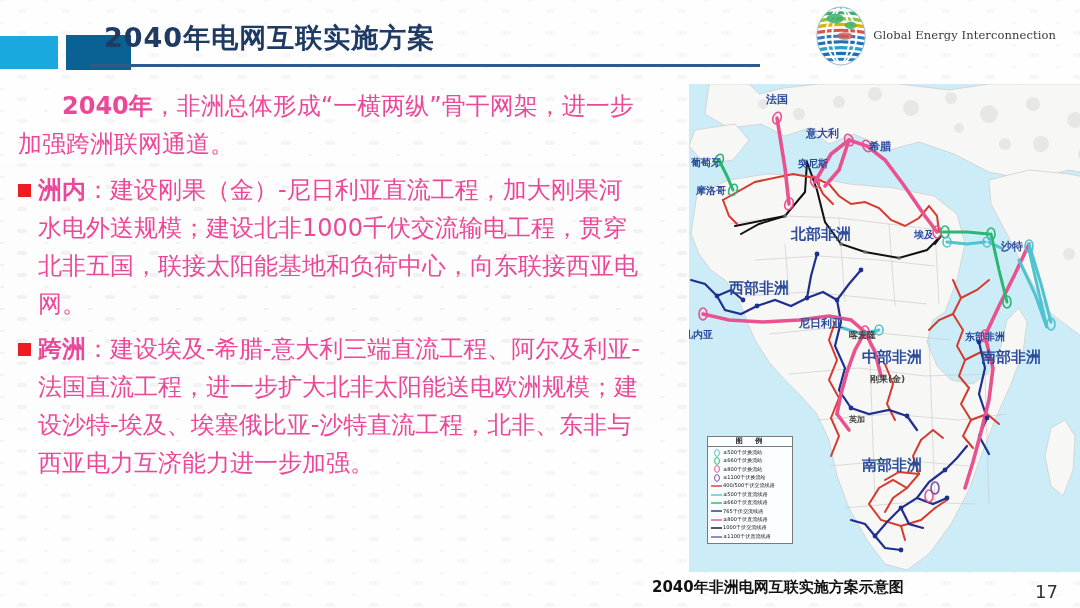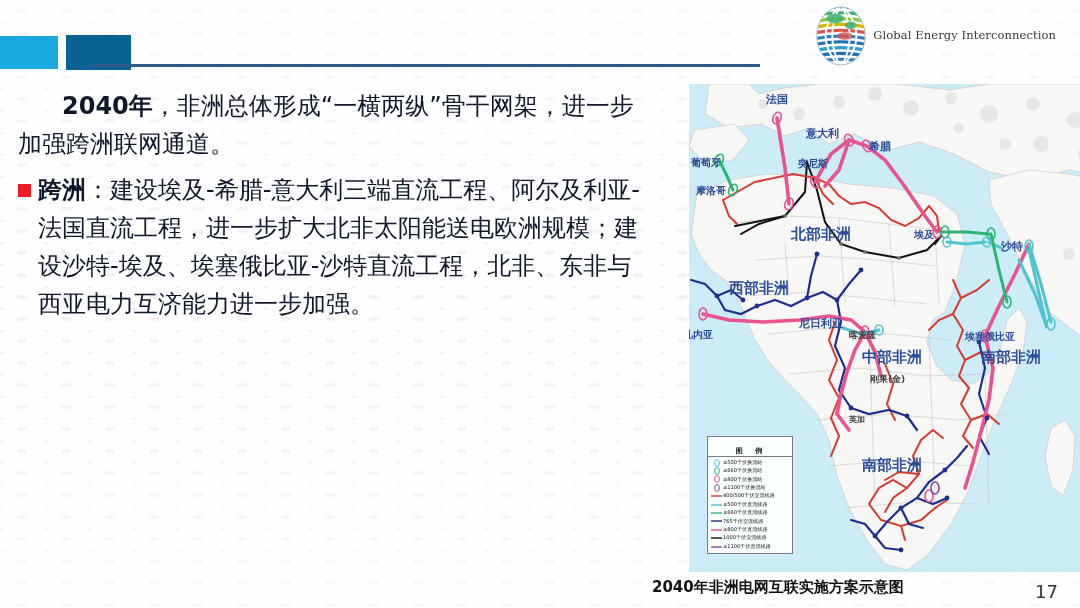--- a/index.html
+++ b/index.html
@@ -43,21 +43,21 @@
   .logo-txt{line-height:1.18;}
   .logo-en1,.logo-en2{
     font-family:"DejaVu Serif","Liberation Serif",serif;
     font-size:11.5px;color:#3a3a3a;white-space:nowrap;letter-spacing:.1px;
   }
   .logo-cn{
     font-size:14.5px;font-weight:bold;color:#111;white-space:nowrap;margin-top:2px;letter-spacing:.4px;
   }
 
   
-  .body-col{position:absolute;left:18px;top:88px;width:625px;z-index:4;color:#0f172a;}
+  .body-col{position:absolute;left:18px;top:88px;width:625px;z-index:4;color:#ec4899;}
   .para-lead{
     font-size:24px;line-height:1.58;text-indent:44px;margin:0 0 8px 0;
     font-family:"DejaVu Sans","Liberation Sans",sans-serif;
   }
   .para-lead .yr{font-weight:bold;}
   .bullet{display:flex;align-items:flex-start;margin:8px 0 0 0;}
   .bullet .sq{
     width:13px;height:13px;background:#ED1C24;flex:0 0 auto;margin-top:12px;margin-right:7px;
   }
   .bullet .btxt{font-size:24px;line-height:1.58;}
@@ -77,38 +77,39 @@
   }
 
   
   .legend{
     position:absolute;left:18px;top:352px;width:84px;
     background:rgba(255,255,255,.92);border:1px solid #7a7a7a;
     z-index:9;font-size:4.6px;color:#111;line-height:1.06;
   }
   .legend-title{
     text-align:center;font-weight:bold;font-size:7px;letter-spacing:5px;
-    border-bottom:1px solid #7a7a7a;padding:11px 0 1px 3px;
+    border-bottom:1px solid #7a7a7a;padding:1px 0 1px 3px;
   }
   .legend-rows{padding:1px 2px 2px 2px;}
   .lrow{display:flex;align-items:center;height:8.4px;}
   .lsym{width:13px;flex:0 0 auto;display:flex;align-items:center;justify-content:center;}
   .lsym svg{display:block;}
   .ltxt{white-space:nowrap;font-size:5.1px;}
 
   .mlabel{position:absolute;font-weight:bold;color:#2b4b9b;white-space:nowrap;z-index:8;}
 </style>
 </head>
 <body>
 
 <div id="slide"></div>
 
 <div class="header">
   <div class="hdr-sq-a"></div>
   <div class="hdr-sq-b"></div>
+  <div class="hdr-title">2040年电网互联实施方案</div>
   <div class="hdr-rule"></div>
 
   <div class="logo-wrap">
     <svg class="logo-globe" viewBox="0 0 60 62">
       <defs>
         <clipPath id="gclip">
             <ellipse cx="30" cy="31" rx="25" ry="30"></ellipse>
           </clipPath>
       </defs>
       <g clip-path="url(#gclip)">
@@ -143,20 +144,24 @@
     </svg>
     <div class="logo-txt">
       <div class="logo-en1">Global Energy Interconnection</div>
     </div>
   </div>
 </div>
 
 <div class="body-col">
   <p class="para-lead"><span class="yr">2040年</span><span>，非洲总体形成“一横两纵”骨干网架，进一步加强跨洲联网通道。</span></p>
 
+  <div class="bullet">
+    <span class="sq"></span>
+    <span class="btxt"><b class="blabel">洲内</b><span>：建设刚果（金）-尼日利亚直流工程，加大刚果河水电外送规模；建设北非1000千伏交流输电工程，贯穿北非五国，联接太阳能基地和负荷中心，向东联接西亚电网。</span></span>
+  </div>
 
   <div class="bullet">
     <span class="sq"></span>
     <span class="btxt"><b class="blabel">跨洲</b><span>：建设埃及-希腊-意大利三端直流工程、阿尔及利亚-法国直流工程，进一步扩大北非太阳能送电欧洲规模；建设沙特-埃及、埃塞俄比亚-沙特直流工程，北非、东非与西亚电力互济能力进一步加强。</span></span>
   </div>
 </div>
 
 <div class="map">
   <svg width="428" height="488" viewBox="0 0 428 488">
     <rect x="0" y="0" width="428" height="488" fill="#ccecf7"></rect>
@@ -370,21 +375,21 @@
   <div class="mlabel" style="left:7px;top:100px;font-size:10px">摩洛哥</div>
   <div class="mlabel" style="left:102px;top:141px;font-size:15px">北部非洲</div>
   <div class="mlabel" style="left:225px;top:144px;font-size:10px">埃及</div>
   <div class="mlabel" style="left:312px;top:155px;font-size:11px">沙特</div>
   <div class="mlabel" style="left:40px;top:195px;font-size:15px">西部非洲</div>
   <div class="mlabel" style="left:-6px;top:244px;font-size:10px">几内亚</div>
   <div class="mlabel" style="left:110px;top:232px;font-size:11px">尼日利亚</div>
   <div class="mlabel" style="left:160px;top:245px;font-size:9px;color:#444">喀麦隆</div>
   <div class="mlabel" style="left:173px;top:264px;font-size:15px">中部非洲</div>
   <div class="mlabel" style="left:181px;top:289px;font-size:9px;color:#444">刚果(金)</div>
-  <div class="mlabel" style="left:276px;top:246px;font-size:10px">埃塞俄比亚</div>
+  <div class="mlabel" style="left:276px;top:246px;font-size:10px">东部非洲</div>
   <div class="mlabel" style="left:292px;top:264px;font-size:15px">南部非洲</div>
   <div class="mlabel" style="left:160px;top:330px;font-size:8px;color:#444">英加</div>
   <div class="mlabel" style="left:173px;top:372px;font-size:15px">南部非洲</div>
 
   <div class="legend">
     <div class="legend-title">图 例</div>
     <div class="legend-rows">
       <div class="lrow">
           <span class="lsym">
             <svg width="10" height="8" viewBox="0 0 10 8">

